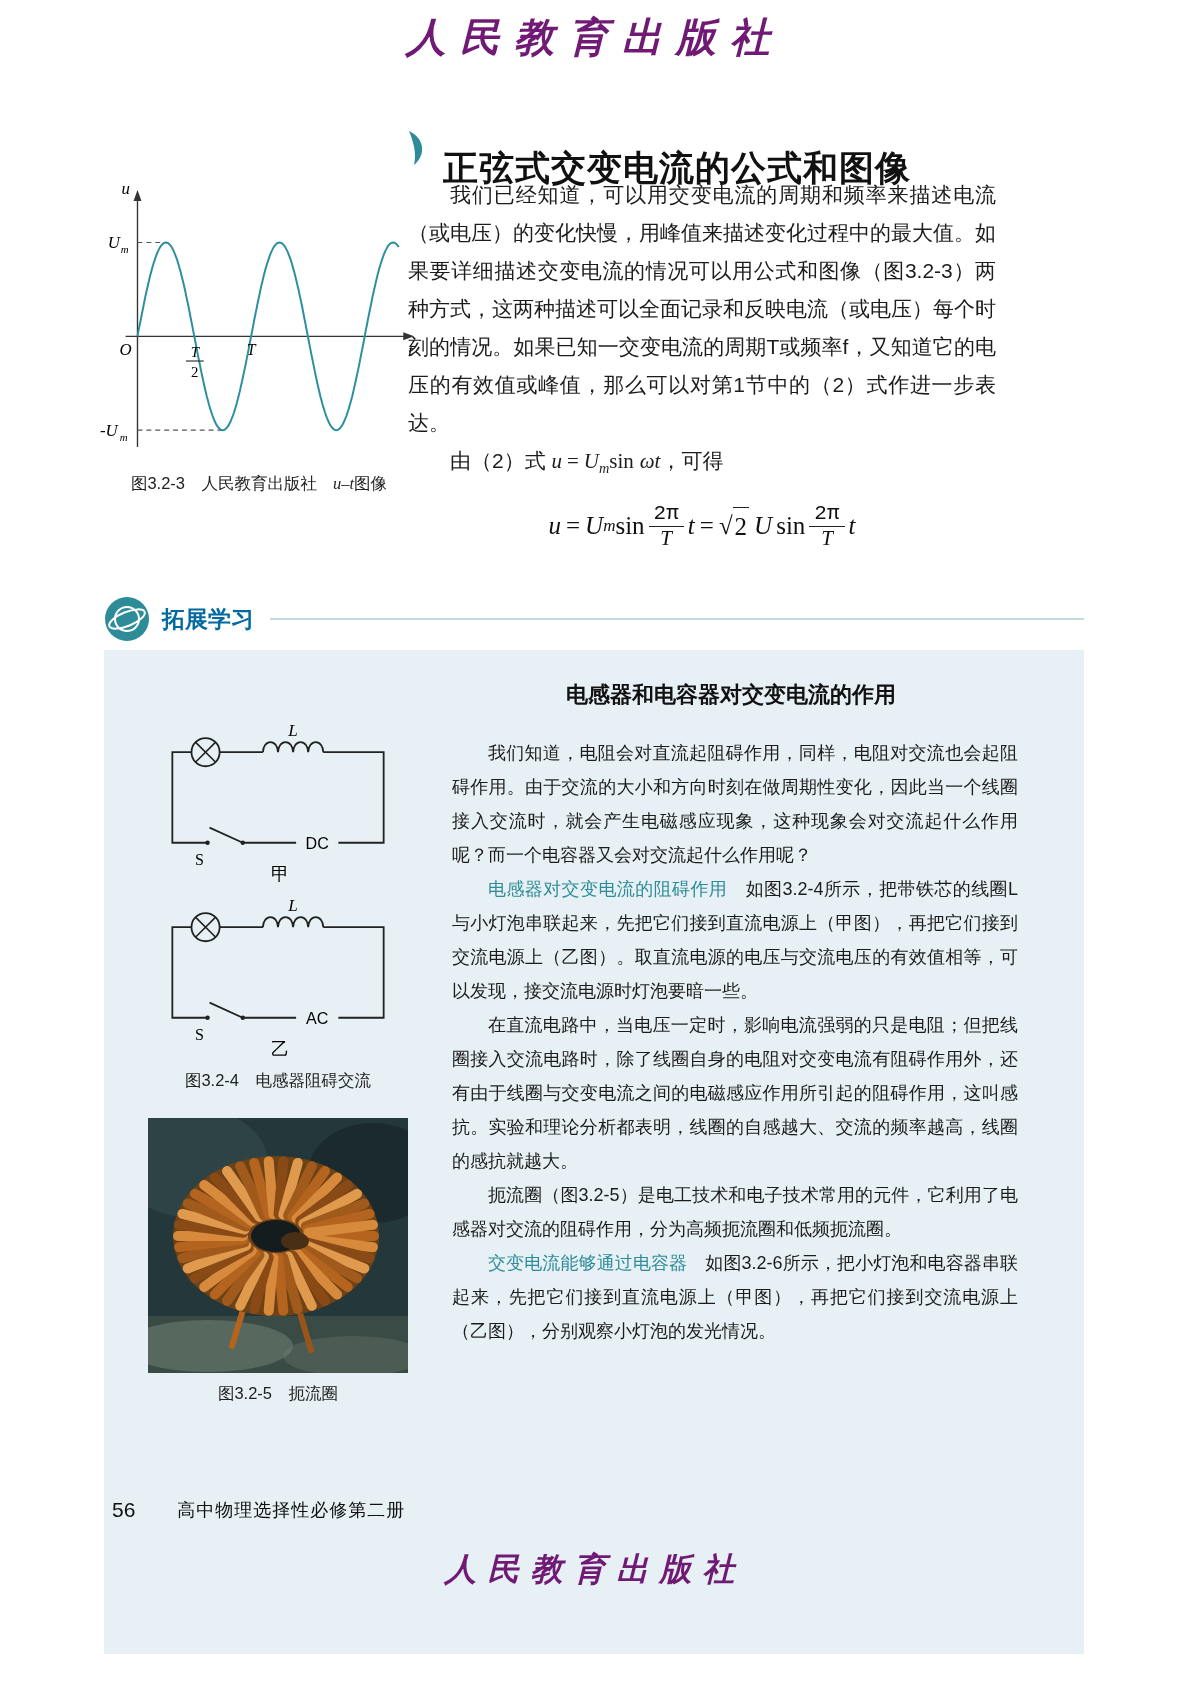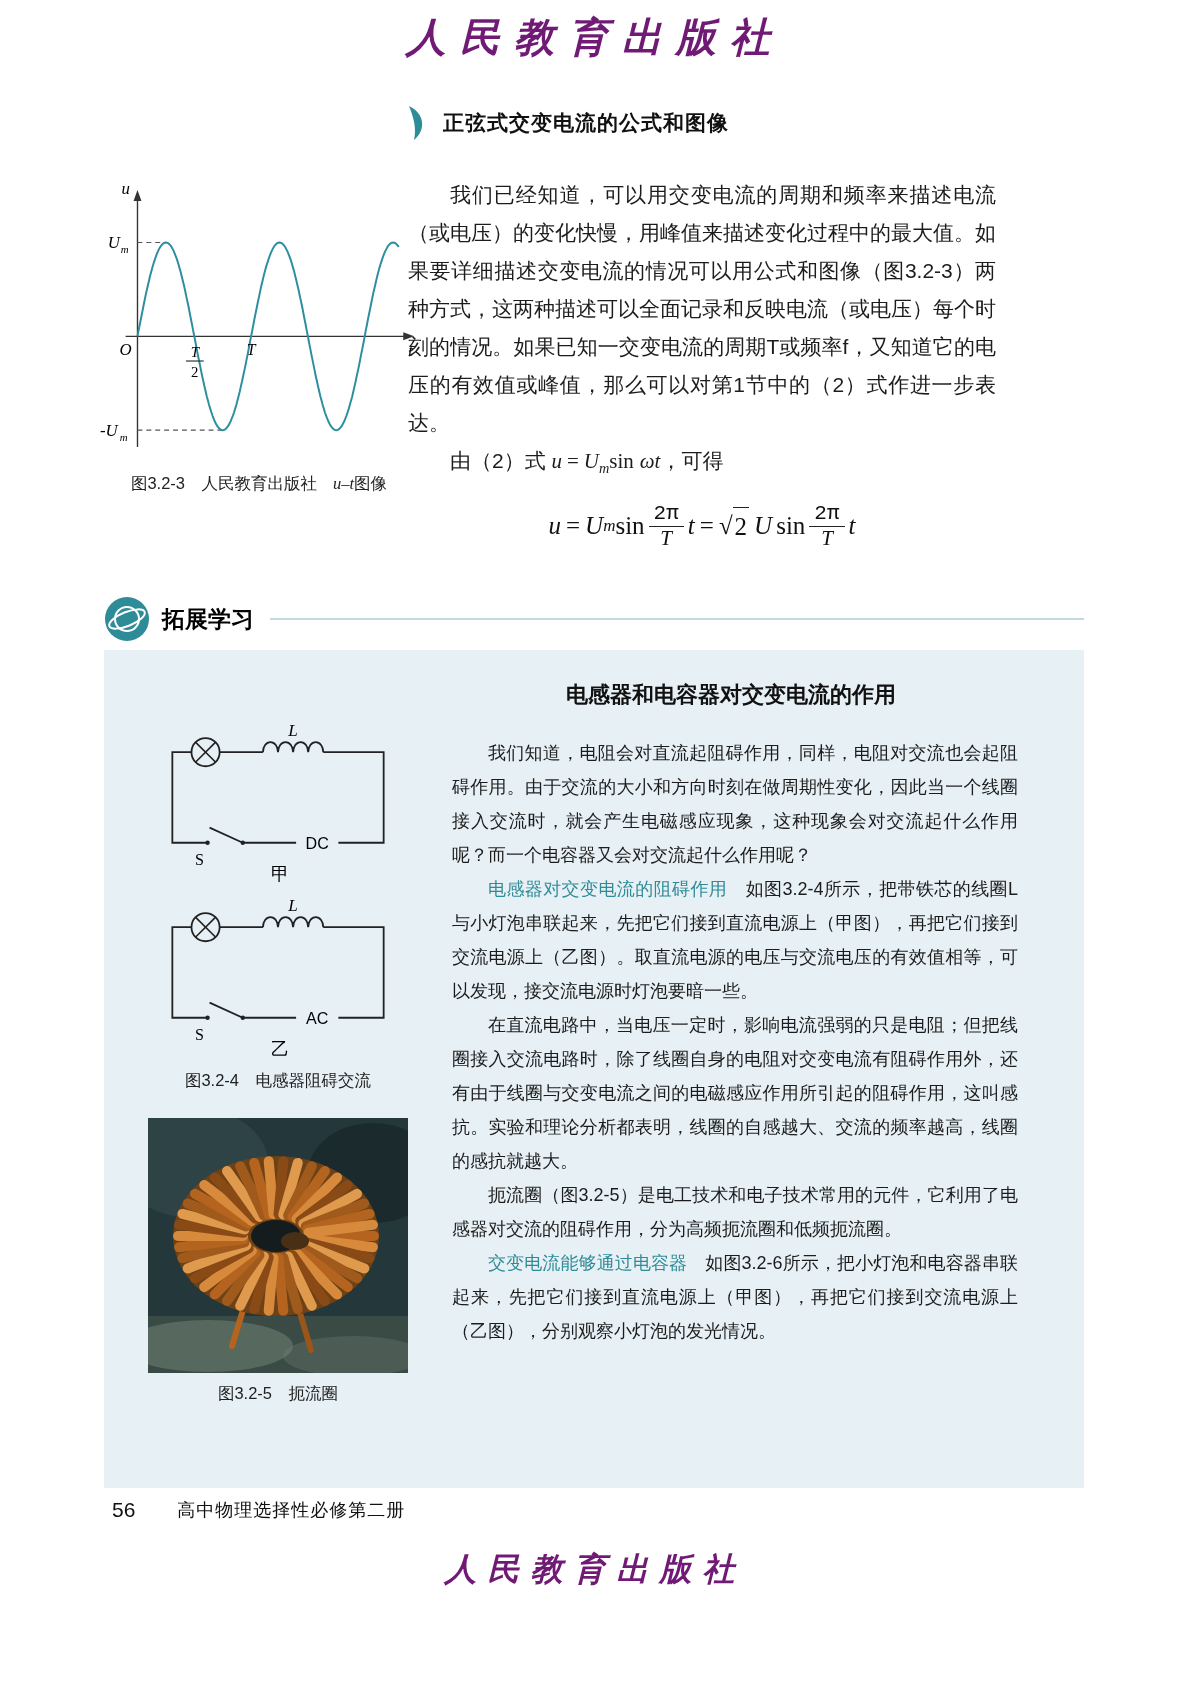--- a/index.html
+++ b/index.html
@@ -11,21 +11,21 @@
   }
   
   .logo { position:absolute; left:0; right:0; text-align:center;
     font-family:"Liberation Serif",serif; font-style:italic; font-weight:bold;
     color:#701a75; }
   .logo-top { top:10px; font-size:40px; letter-spacing:14px; }
   .logo-bottom { top:1548px; font-size:32px; letter-spacing:11px; }
 
   
   .section-heading { position:absolute; left:403px; top:104px; display:flex; align-items:center; gap:16px; }
-  .section-heading h1 { font-size:21px; font-weight:bold; color:#111; letter-spacing:1px; }
+  .section-heading h1 { font-size:35px; font-weight:bold; color:#111; letter-spacing:1px;margin-top:41px; }
 
   
   .figure-graph { position:absolute; left:96px; top:178px; width:326px; text-align:center; }
   .figure-caption { margin-top:4px; font-size:16.5px; color:#222; }
   .figure-caption .mi { font-family:"Liberation Serif",serif; font-style:italic;margin-left:16px; }
 
   
   .main-col { position:absolute; left:408px; top:176px; width:588px; font-size:21px; line-height:38px; text-align:justify; }
   .indent { text-indent:2em; }
   .mi { font-family:"Liberation Serif",serif; font-style:italic; }
@@ -34,23 +34,23 @@
   sub.msub { font-size:68%; font-family:"Liberation Serif",serif; font-style:italic; }
   .display-formula { margin-top:16px; display:flex; justify-content:center; align-items:center;
     font-family:"Liberation Serif",serif; font-size:25px; color:#111; }
   .frac { display:inline-flex; flex-direction:column; align-items:center; line-height:1.08;
     font-size:21px; margin:0 4px; }
   .frac .num { padding:0 5px; border-bottom:1.6px solid #222;font-family:Liberation Mono, monospace; }
   .rad-val { border-top:1.6px solid #222; padding:0 2px; }
 
   
   .ext-header { position:absolute; left:104px; top:596px; width:980px; display:flex; align-items:center; }
-  .ext-header .label { color:#000000; font-size:23px; font-weight:bold; margin-left:12px; }
+  .ext-header .label { color:#0369a1; font-size:23px; font-weight:bold; margin-left:12px; }
   .ext-header .rule { flex:1; height:2px; background:#c2dbe0; margin-left:16px; }
-  .ext-box { position:absolute; left:104px; top:650px; width:980px; height:838px; background:#e7f1f5; overflow:hidden; }
+  .ext-box { position:absolute; left:104px; top:650px; width:980px; height:1004px; background:#e7f1f5; overflow:hidden; }
   .box-title { position:absolute; left:344px; top:30px; width:566px; text-align:center;
     font-size:22px; font-weight:bold; color:#111; }
   .box-left { position:absolute; left:22px; top:74px; width:304px; text-align:center; }
   .box-right { position:absolute; left:348px; top:86px; width:566px;
     font-size:18px; line-height:34px; text-align:justify; }
   .box-right p { text-indent:2em; }
   .teal { color:#2e8b98; }
   .fig-caption { font-size:16.5px; color:#222;text-align:center; }
   .circuit { display:block; margin:0 auto; }
   .choke-photo { display:block; margin:26px auto 0 auto; }

